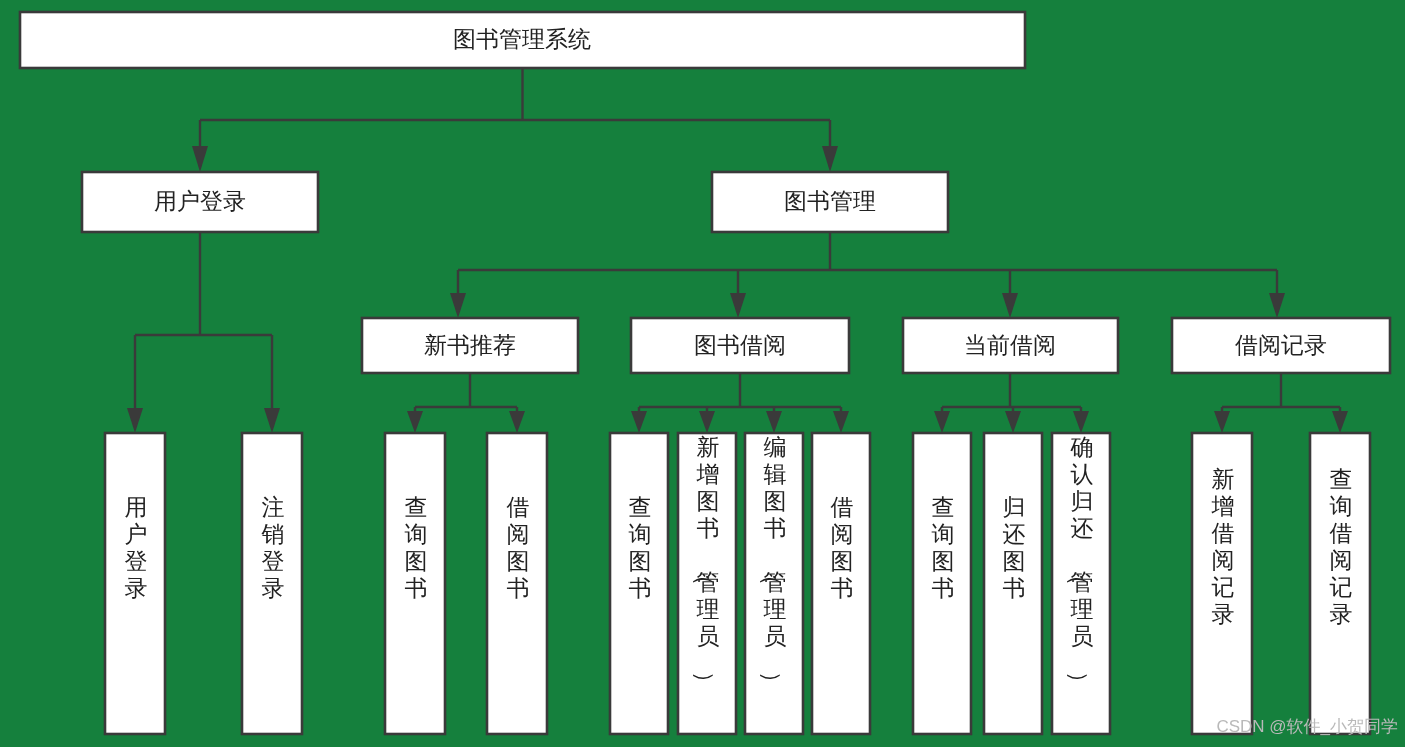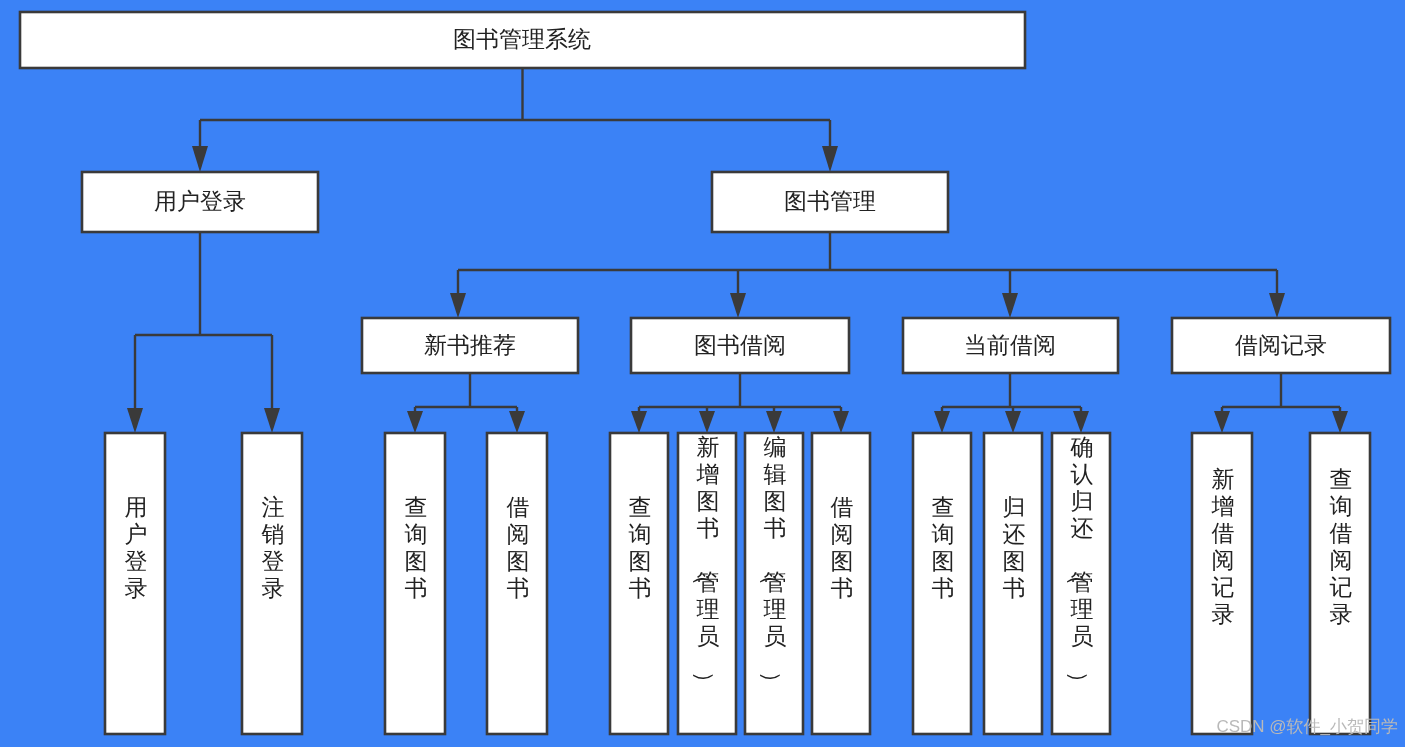--- a/index.html
+++ b/index.html
@@ -12,21 +12,21 @@
     width: 1405px;
     height: 747px;
     font-family: "Liberation Sans", "DejaVu Sans", sans-serif;
     overflow: hidden;
     position: relative;
   }
   #diagram-root {
     position: relative;
     width: 1405px;
     height: 747px;
-    background: #3b82f6;
+    background: #15803d;
   }
   svg#tree-svg {
     position: absolute;
     left: 0;
     top: 0;
     width: 1405px;
     height: 747px;
     display: block;
   }
   .node-box {

